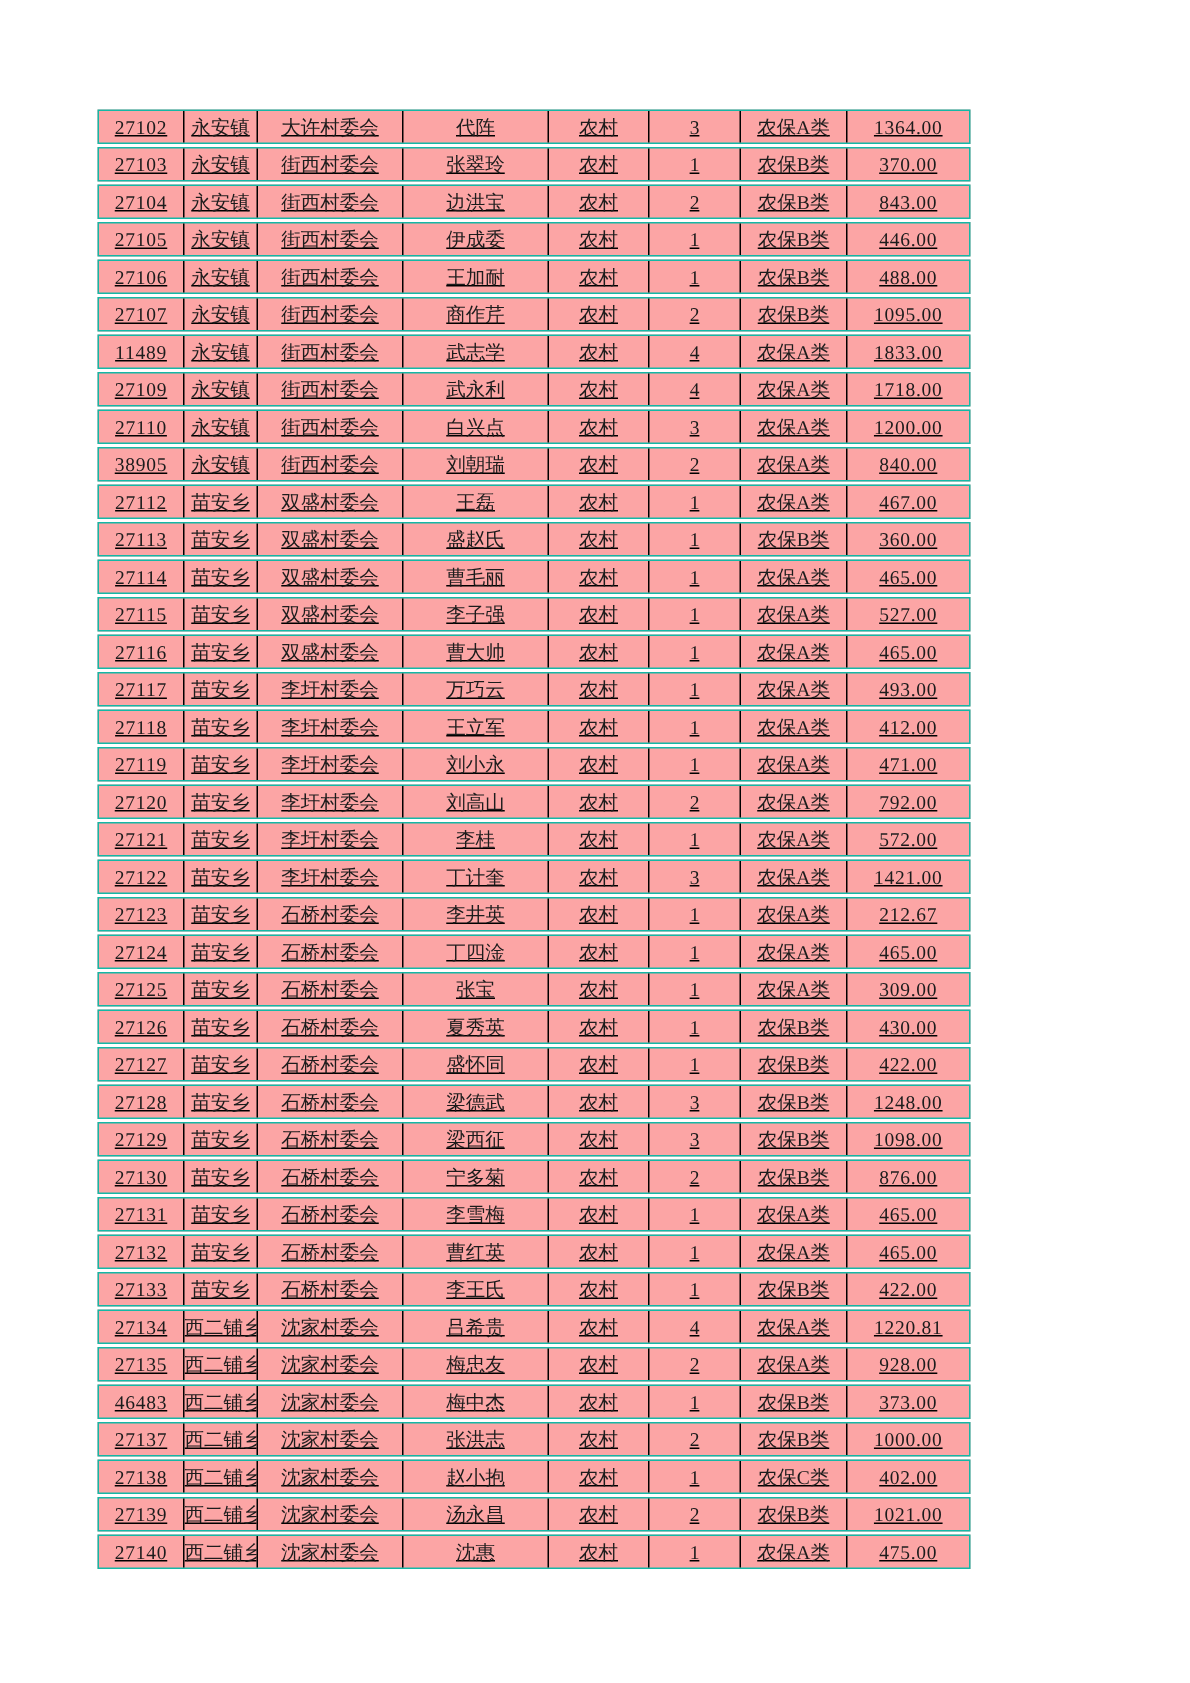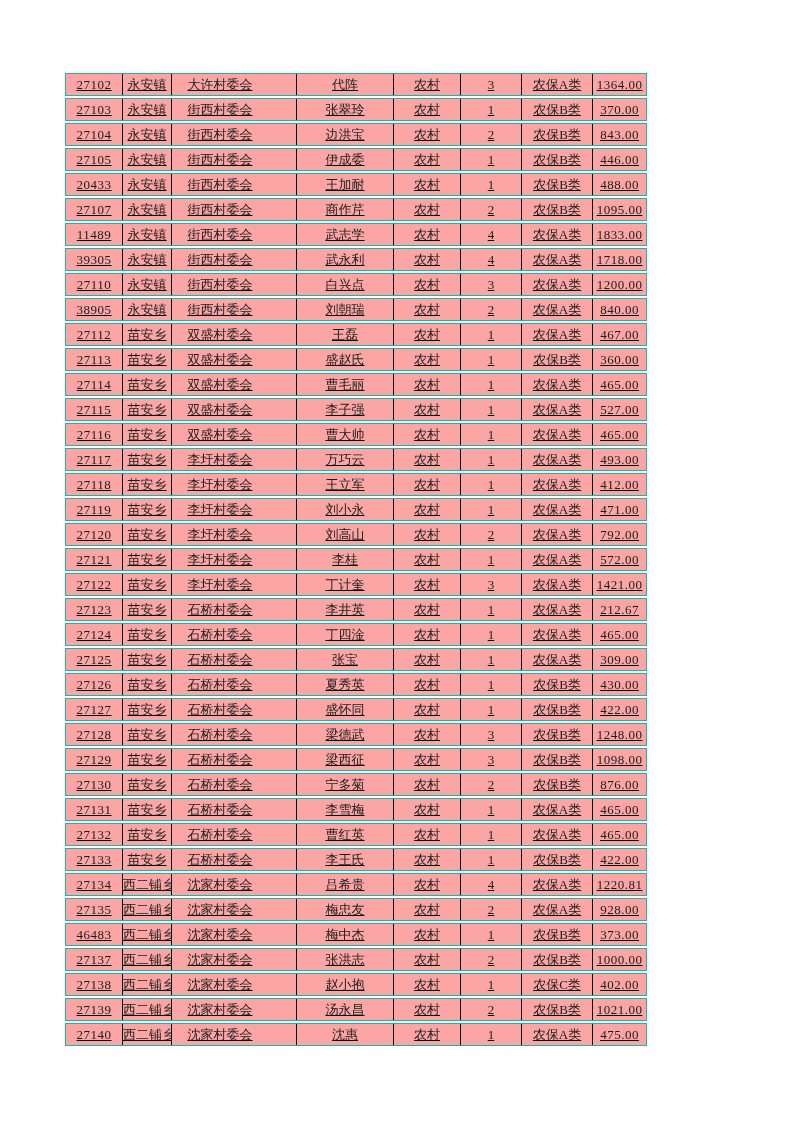--- a/index.html
+++ b/index.html
@@ -33,21 +33,21 @@
     height: 21px;
     color: #1c1c1c;
     white-space: nowrap;
     overflow: hidden;
     flex: 0 0 auto;
   }
   .cell:first-child { border-left: none; }
   .c0 { width: 56px; letter-spacing: 0.5px; }
   .c1 { width: 49px; }
   .c2 { width: 97px; }
-  .c3 { width: 97px; margin-left: 28px; }
+  .c3 { width: 97px; }
   .c4 { width: 67px; }
   .c5 { width: 61px; }
   .c6 { width: 71px; }
   .c7 { flex: 1 1 auto; letter-spacing: 0.5px; }
 </style>
 </head>
 <body>
 
 <div class="page">
   <div class="roster-table">
@@ -85,21 +85,21 @@
         <div class="cell c0">27105</div>
         <div class="cell c1">永安镇</div>
         <div class="cell c2">街西村委会</div>
         <div class="cell c3">伊成委</div>
         <div class="cell c4">农村</div>
         <div class="cell c5">1</div>
         <div class="cell c6">农保B类</div>
         <div class="cell c7">446.00</div>
       </div>
       <div class="row">
-        <div class="cell c0">20433</div>
+        <div class="cell c0">27106</div>
         <div class="cell c1">永安镇</div>
         <div class="cell c2">街西村委会</div>
         <div class="cell c3">王加耐</div>
         <div class="cell c4">农村</div>
         <div class="cell c5">1</div>
         <div class="cell c6">农保B类</div>
         <div class="cell c7">488.00</div>
       </div>
       <div class="row">
         <div class="cell c0">27107</div>
@@ -115,21 +115,21 @@
         <div class="cell c0">11489</div>
         <div class="cell c1">永安镇</div>
         <div class="cell c2">街西村委会</div>
         <div class="cell c3">武志学</div>
         <div class="cell c4">农村</div>
         <div class="cell c5">4</div>
         <div class="cell c6">农保A类</div>
         <div class="cell c7">1833.00</div>
       </div>
       <div class="row">
-        <div class="cell c0">39305</div>
+        <div class="cell c0">27109</div>
         <div class="cell c1">永安镇</div>
         <div class="cell c2">街西村委会</div>
         <div class="cell c3">武永利</div>
         <div class="cell c4">农村</div>
         <div class="cell c5">4</div>
         <div class="cell c6">农保A类</div>
         <div class="cell c7">1718.00</div>
       </div>
       <div class="row">
         <div class="cell c0">27110</div>

